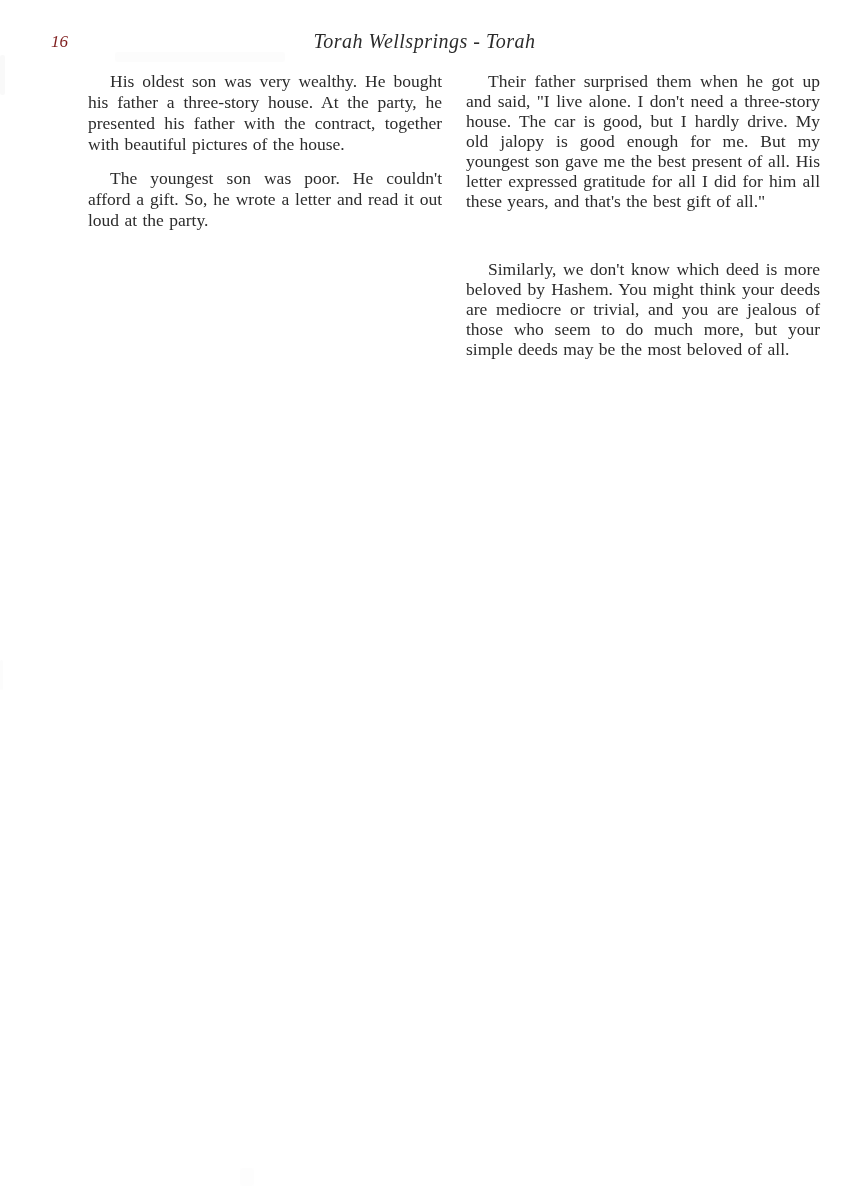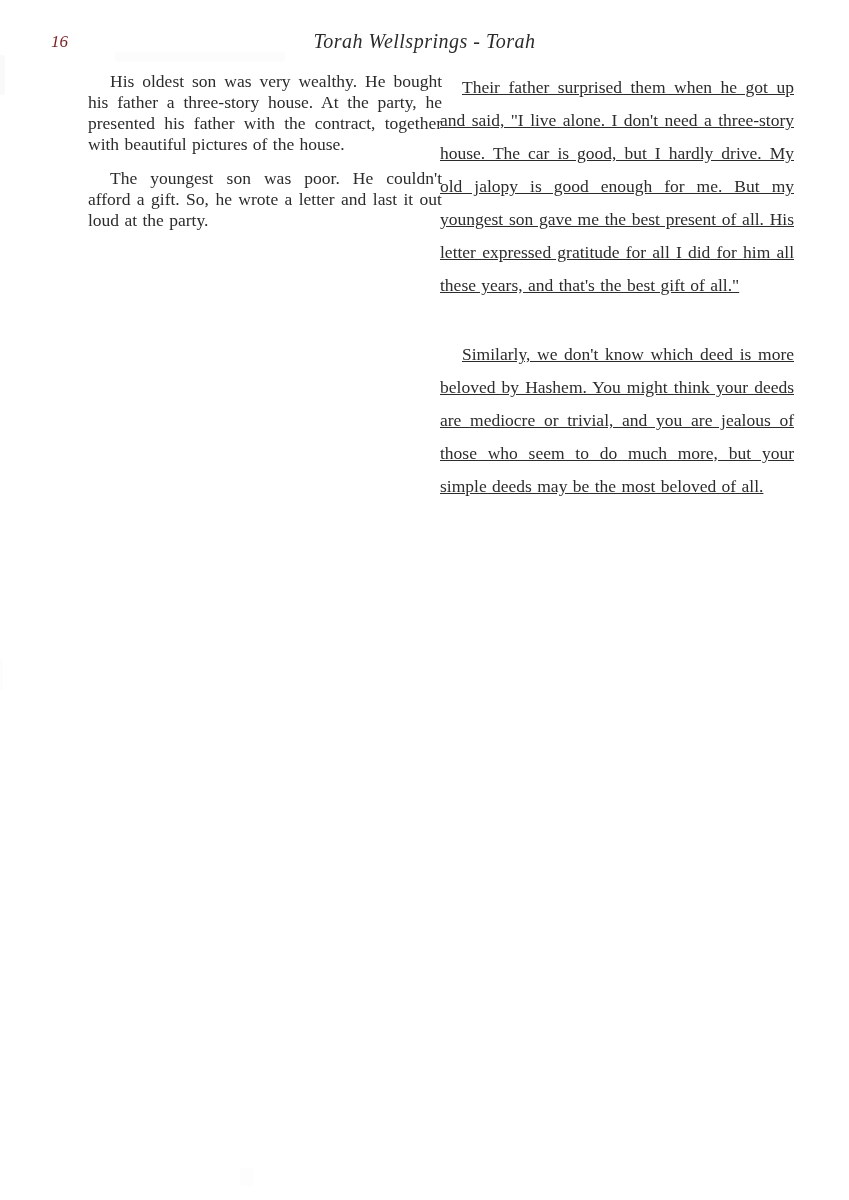--- a/index.html
+++ b/index.html
@@ -45,28 +45,28 @@
   
   .column {
     position: absolute;
     top: 71px;
     width: 354px;
     text-align: justify;
     font-size: 17.5px;
     color: #2c2c2c;
   }
   .column-left  { left: 51px;  line-height: 21px; margin-left: 37px; }
-  .column-right { left: 440px; line-height: 33px; text-decoration: underline; }
+  .column-right { left: 466px; line-height: 20px; }
   .column p {
     margin: 0 0 13px 0;
     text-indent: 22px;
     word-spacing: 1px;
   }
   .column-right p { margin-bottom: 6px; }
-  .column-right p.gap-before { margin-top: 36px; }
+  .column-right p.gap-before { margin-top: 48px; }
   
   .scan-artifact {
     position: absolute;
     background: #f7f7f7;
     opacity: 0.8;
     border-radius: 2px;
   }
   .artifact-left-edge-top    { left: 0;   top: 55px;   width: 5px;  height: 40px; }
   .artifact-under-title      { left: 115px; top: 52px; width: 170px; height: 10px; background:#fbfbfb; }
   .artifact-left-edge-mid    { left: 0;   top: 660px;  width: 3px;  height: 30px; background:#fbfbfb; }
@@ -77,21 +77,21 @@
 
 <div class="page">
 
   <div class="header">
     <span class="page-number">16</span>
     <div class="page-title">Torah Wellsprings - Torah</div>
   </div>
 
   <div class="column column-left">
     <p>His oldest son was very wealthy. He bought his father a three-story house. At the party, he presented his father with the contract, together with beautiful pictures of the house.</p>
-    <p>The youngest son was poor. He couldn't afford a gift. So, he wrote a letter and last it out loud at the party.</p>
+    <p>The youngest son was poor. He couldn't afford a gift. So, he wrote a letter and read it out loud at the party.</p>
   </div>
 
   <div class="column column-right">
     <p>Their father surprised them when he got up and said, "I live alone. I don't need a three-story house. The car is good, but I hardly drive. My old jalopy is good enough for me. But my youngest son gave me the best present of all. His letter expressed gratitude for all I did for him all these years, and that's the best gift of all."</p>
     <p class="gap-before">Similarly, we don't know which deed is more beloved by Hashem. You might think your deeds are mediocre or trivial, and you are jealous of those who seem to do much more, but your simple deeds may be the most beloved of all.</p>
   </div>
 
   <div class="scan-artifact artifact-left-edge-top"></div>
   <div class="scan-artifact artifact-under-title"></div>
   <div class="scan-artifact artifact-left-edge-mid"></div>

